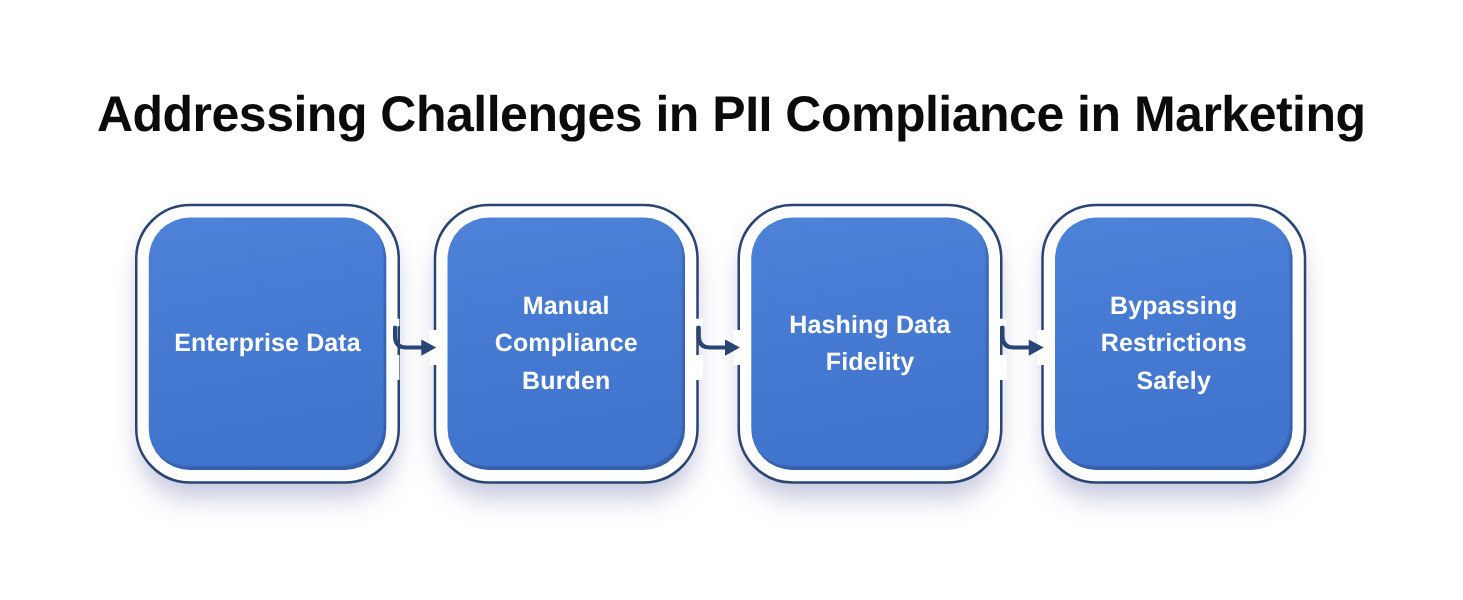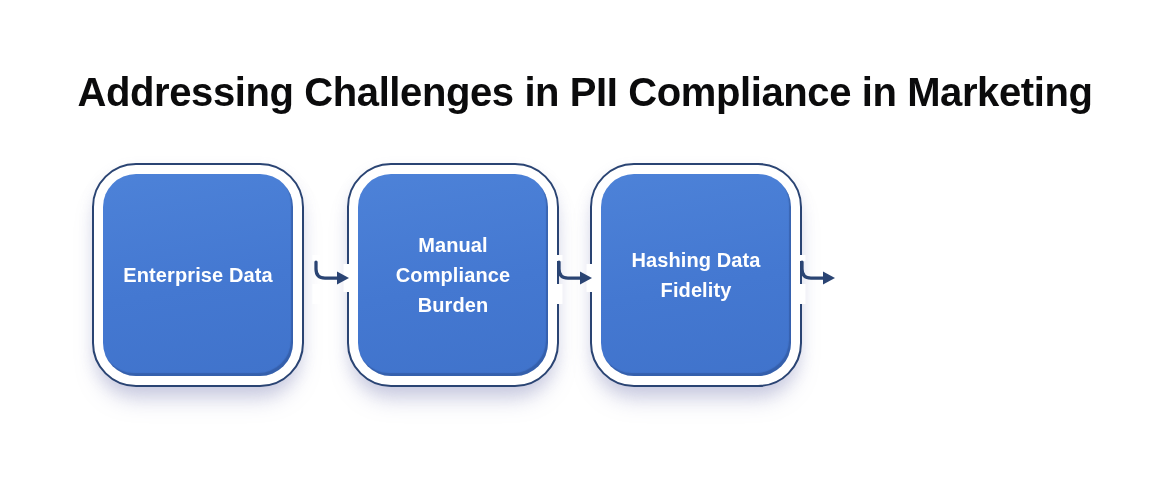--- a/index.html
+++ b/index.html
@@ -32,21 +32,21 @@
     top: 163px;
     width: 212px;
     height: 224px;
     background: #ffffff;
     border: 2.5px solid #2a4473;
     border-radius: 44px;
     box-sizing: border-box;
     box-shadow: 0 18px 22px -6px rgba(125,130,180,0.35),
                 0 6px 14px rgba(135,140,190,0.16);
   }
-  .step-1 { left: 92px; }
+  .step-1 { left: 108px; }
   .step-2 { left: 347px; }
   .step-3 { left: 590px; }
   .step-4 { left: 833px; }
   .step-inner {
     position: absolute;
     left: 9px; top: 9px; right: 9px; bottom: 9px;
     border-radius: 33px;
     background: linear-gradient(170deg, #4d82d8 0%, #4478d1 55%, #4073cb 100%);
     box-shadow: inset -2px -3px 1px rgba(28,50,100,0.30);
     display: flex;
@@ -97,20 +97,27 @@
     </div>
 
     <div class="step step-2">
       <div class="step-inner">
         <span class="step-line">Manual</span>
         <span class="step-line">Compliance</span>
         <span class="step-line">Burden</span>
       </div>
     </div>
 
+    <div class="step step-4">
+      <div class="step-inner">
+        <span class="step-line">Bypassing</span>
+        <span class="step-line">Restrictions</span>
+        <span class="step-line">Safely</span>
+      </div>
+    </div>
 
     <svg class="connectors" viewBox="0 0 1170 480" xmlns="http://www.w3.org/2000/svg" aria-hidden="true">
 
       <g>
         <path class="erase-line" d="M316 255 L316 261 M316 284 L316 304 M347 264 L347 292"></path>
         <path class="erase-line" d="M559 255 L559 261 M559 284 L559 304 M590 264 L590 292"></path>
         <path class="erase-line" d="M802 255 L802 261 M802 284 L802 304 M833 264 L833 292"></path>
       </g>
 
       <g>

